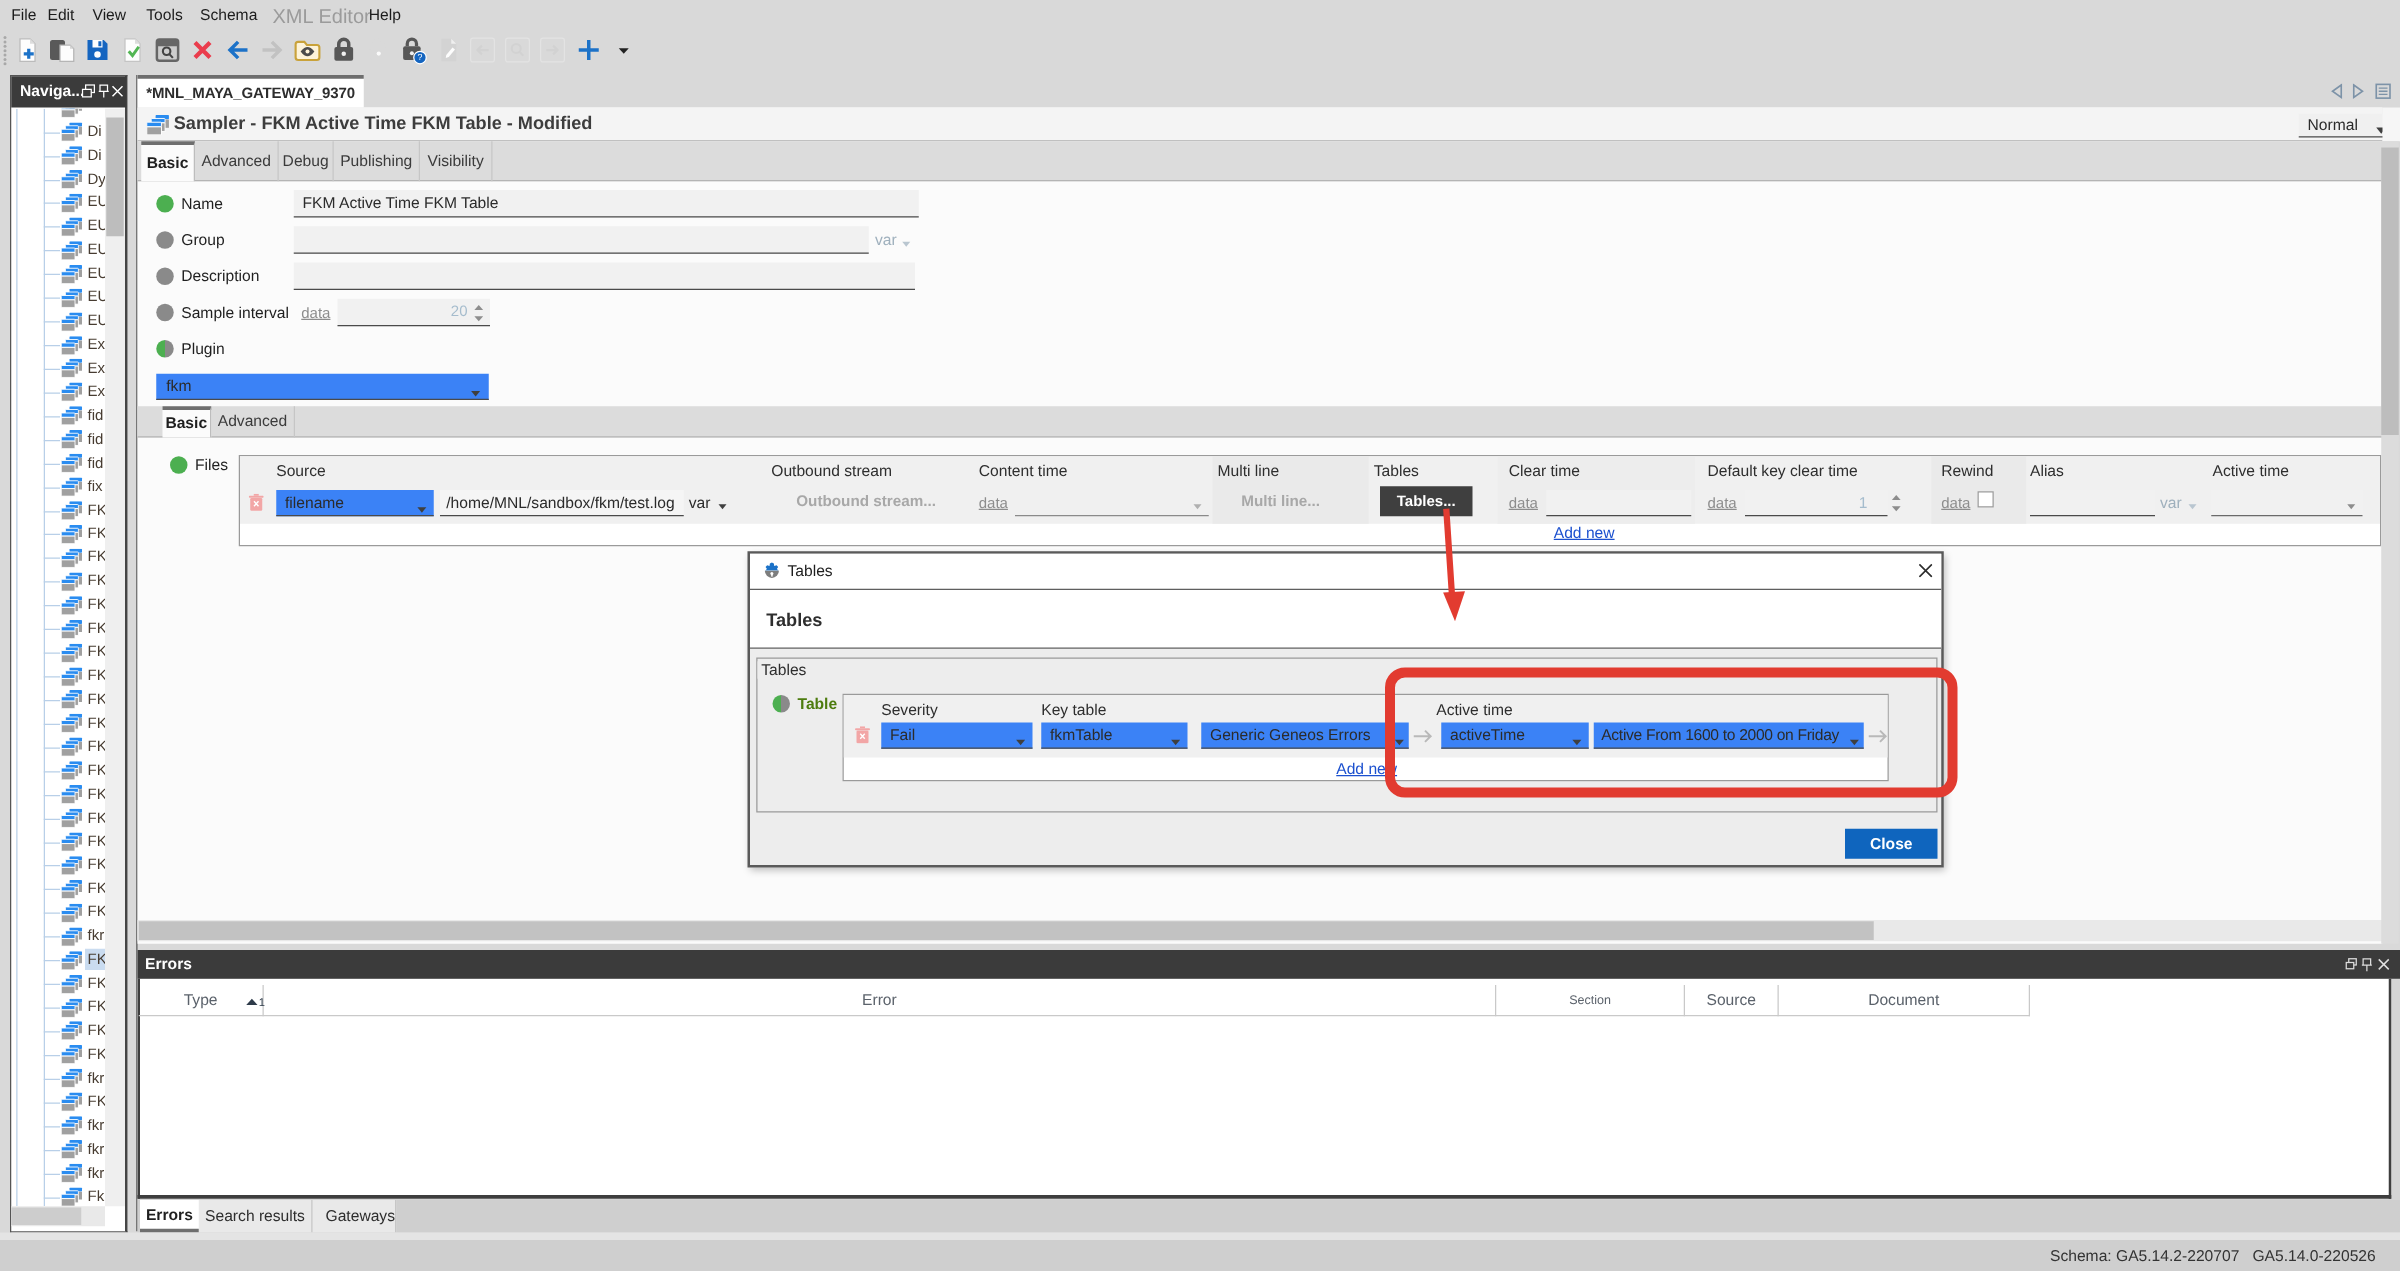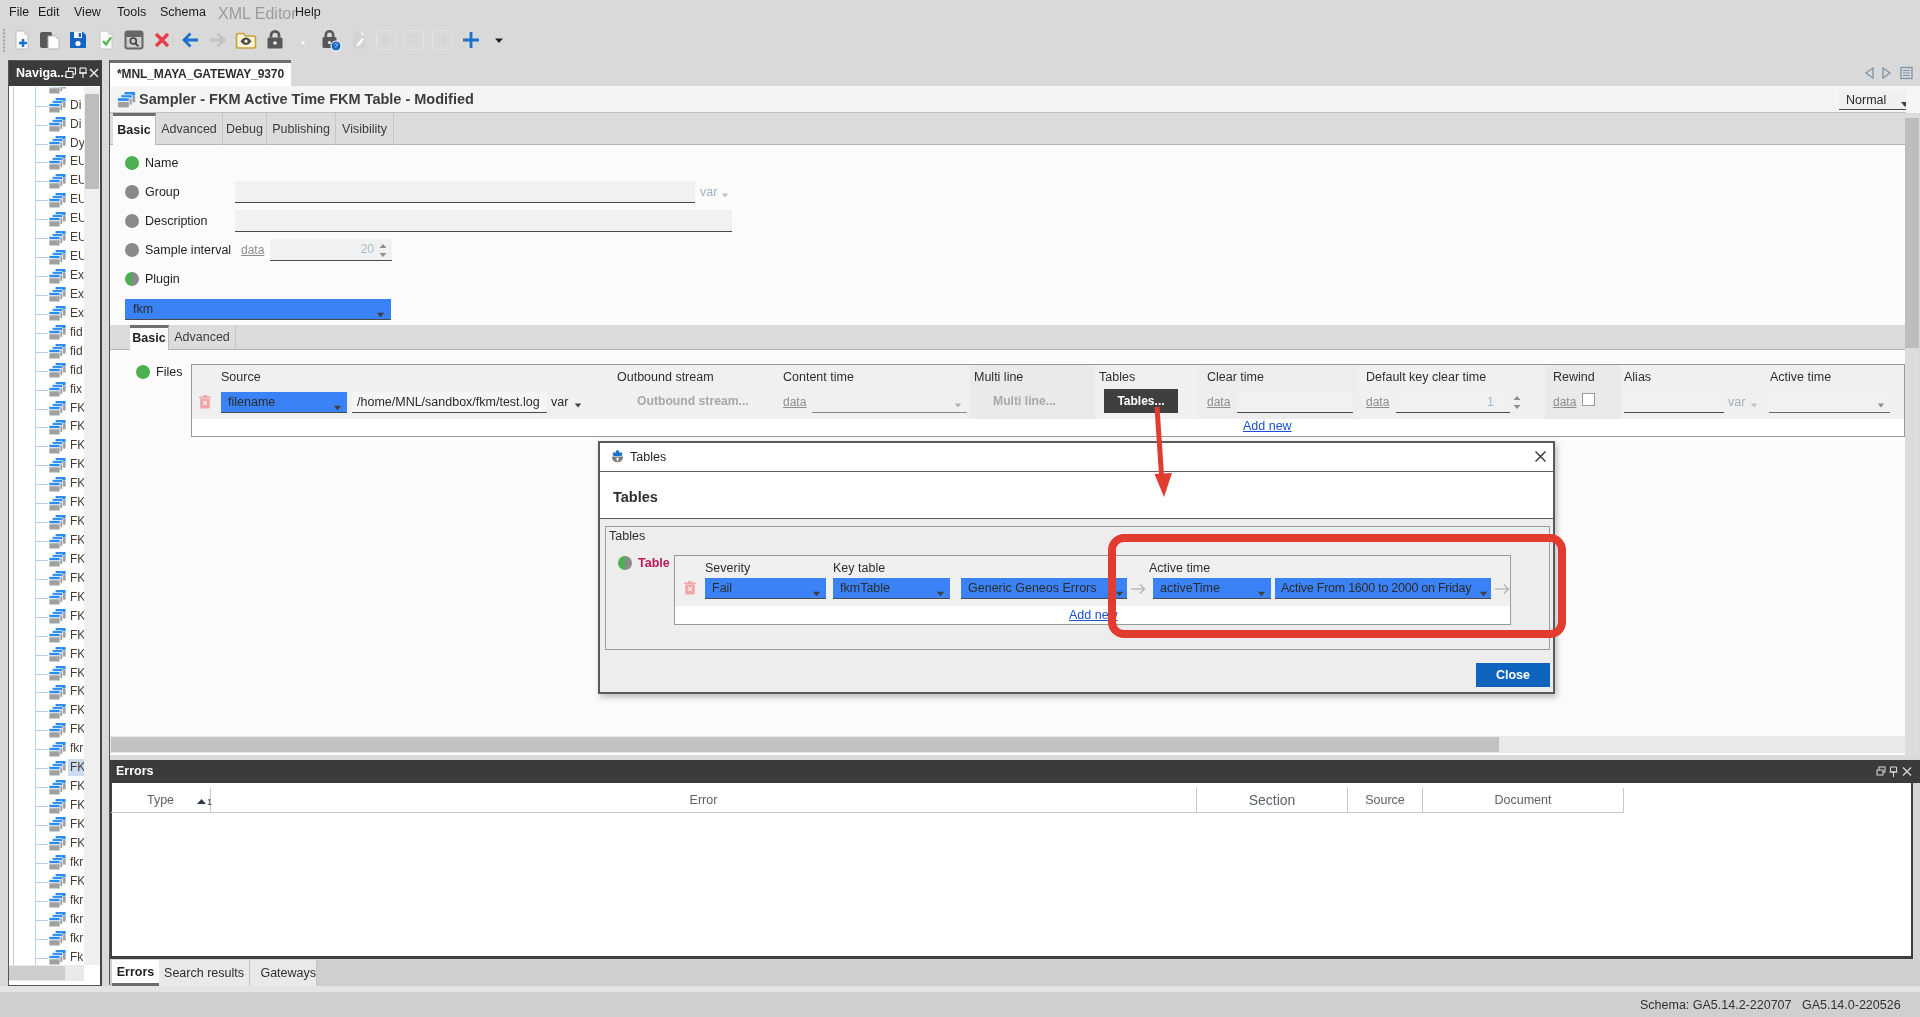--- a/index.html
+++ b/index.html
@@ -715,20 +715,21 @@
           <path d="M1 3h8L5 8z" fill="#3f3f3f"></path>
         </svg></span></div>
     <div class="abs" style="left:0;top:27px;width:1796px;height:32px;background:#dcdcdc;border-bottom:1px solid #b4b4b4"></div>
     <div class="abs" style="left:3px;top:27px;width:43px;height:32px;background:#fbfbfb;border-top:3px solid #6e6e6e;border-right:1px solid #bdbdbd;font-weight:bold;font-size:12.5px;text-align:center;line-height:28px;color:#1f1f1f">Basic</div>
     <div class="abs" style="left:46px;top:27px;width:67px;height:32px;border-right:1px solid #c6c6c6;font-size:12.5px;text-align:center;line-height:32px;color:#3b3b3b">Advanced</div>
     <div class="abs" style="left:113px;top:27px;width:44px;height:32px;border-right:1px solid #c6c6c6;font-size:12.5px;text-align:center;line-height:32px;color:#3b3b3b">Debug</div>
     <div class="abs" style="left:157px;top:27px;width:69px;height:32px;border-right:1px solid #c6c6c6;font-size:12.5px;text-align:center;line-height:32px;color:#3b3b3b">Publishing</div>
     <div class="abs" style="left:226px;top:27px;width:58px;height:32px;border-right:1px solid #c6c6c6;font-size:12.5px;text-align:center;line-height:32px;color:#3b3b3b">Visibility</div>
     <div style="position:absolute;left:15px;top:70px;width:14px;height:14px;border-radius:50%;background:#4caf50;"></div>
     <div class="lbl" style="left:35px;top:70px">Name</div>
+    <div class="fld" style="left:125px;top:66px;width:500px;height:22px;font-size:12.5px;line-height:21px;padding-left:7px">FKM Active Time FKM Table</div>
     <div style="position:absolute;left:15px;top:99px;width:14px;height:14px;border-radius:50%;background:#8a8a8a;"></div>
     <div class="lbl" style="left:35px;top:99px">Group</div>
     <div class="fld" style="left:125px;top:95px;width:460px;height:22px"></div>
     <div class="abs" style="left:590px;top:99px;color:#9fb0bd;font-size:12.5px">var</div>
     <span class="abs" style="left:611px;top:102px"><svg width="8" height="8" viewBox="0 0 10 10" style="display:inline-block">
         <path d="M1 3h8L5 8z" fill="#b9c6d0"></path>
       </svg></span>
     <div style="position:absolute;left:15px;top:128px;width:14px;height:14px;border-radius:50%;background:#8a8a8a;"></div>
     <div class="lbl" style="left:35px;top:128px">Description</div>
     <div class="fld" style="left:125px;top:124px;width:497px;height:22px"></div>
@@ -829,21 +830,21 @@
     </svg>
     <div class="abs" style="left:30px;top:7px;font-size:12.5px;color:#1f1f1f">Tables</div>
     <svg class="abs" style="left:935px;top:8px" width="11" height="11" viewBox="0 0 11 11">
       <path d="M0.5 0.5l10 10M10.5 0.5l-10 10" stroke="#2e2e2e" stroke-width="1.3"></path>
     </svg>
     <div class="abs" style="left:0;top:28px;width:953px;height:48px;background:#fff;border:1px solid #5f5f5f;border-left:none;border-right:none"></div>
     <div class="abs" style="left:13px;top:46px;font-size:14.5px;font-weight:bold;color:#2e2e2e">Tables</div>
     <div class="abs" style="left:5px;top:83px;width:945px;height:124px;border:1px solid #9a9a9a"></div>
     <div class="abs" style="left:6px;top:86px;background:#ededed;padding:0 3px;font-size:12.5px;color:#2e2e2e">Tables</div>
     <div style="position:absolute;left:18px;top:113px;width:14px;height:14px;border-radius:50%;background:linear-gradient(90deg,#4caf50 50%,#8a8a8a 50%);"></div>
-    <div class="abs" style="left:38px;top:113px;font-size:12.5px;font-weight:bold;color:#be185d">Table</div>
+    <div class="abs" style="left:38px;top:113px;font-size:12.5px;font-weight:bold;color:#4d7c0f">Table</div>
     <div class="abs" style="left:74px;top:112px;width:837px;height:70px;background:#fff;border:1px solid #9a9a9a"></div>
     <div class="abs" style="left:75px;top:113px;width:835px;height:50px;background:#f0f0f0"></div>
     <div class="hdr" style="left:105px;top:118px">Severity</div>
     <div class="hdr" style="left:233px;top:118px">Key table</div>
     <div class="hdr" style="left:549px;top:118px">Active time</div>
     <svg style="position:absolute;left:84px;top:138px" width="12" height="14" viewBox="0 0 12 14">
       <rect x="1.2" y="3.4" width="9.6" height="10.2" rx="1" fill="#f2a6a6"></rect>
       <rect x="0" y="1.6" width="12" height="1.6" rx="0.8" fill="#f2a6a6"></rect>
       <rect x="4" y="0" width="4" height="1.6" fill="#f2a6a6"></rect>
       <path d="M4.2 6l3.6 4M7.8 6l-3.6 4" stroke="#fff" stroke-width="1.1"></path>
@@ -882,21 +883,21 @@
 <div class="abs" style="left:110px;top:760px;width:1810px;height:23px;background:#3b3b3b;color:#fff;font-weight:bold;font-size:12.5px;line-height:23px;padding-left:6px">Errors</div>
 <svg class="abs" style="left:1876px;top:766px" width="36" height="12" viewBox="0 0 36 12">
     <rect x="3" y="1" width="6" height="5" fill="none" stroke="#ddd"></rect>
     <rect x="1" y="4" width="6" height="5" fill="#3b3b3b" stroke="#ddd"></rect>
     <path d="M14.5 1h6v5h-6zM13.5 6h8M17.5 6v5" stroke="#ddd" fill="none"></path>
     <path d="M27 1.5l8 8M35 1.5l-8 8" stroke="#ddd" stroke-width="1.2"></path>
   </svg>
 <div class="abs" style="left:111px;top:788px;width:1513px;height:25px;border-bottom:1px solid #c9c9c9"></div>
 <div class="abs" style="left:111px;top:788px;width:100px;height:25px;border-right:1px solid #c9c9c9;color:#5b626b;font-size:12.5px;text-align:center;line-height:25px">Type</div>
 <div class="abs" style="left:211px;top:788px;width:986px;height:25px;border-right:1px solid #c9c9c9;color:#5b626b;font-size:12.5px;text-align:center;line-height:25px">Error</div>
-<div class="abs" style="left:1197px;top:788px;width:151px;height:25px;border-right:1px solid #c9c9c9;color:#5b626b;font-size:14px;text-align:center;line-height:25px">Section</div>
+<div class="abs" style="left:1197px;top:788px;width:151px;height:25px;border-right:1px solid #c9c9c9;color:#5b626b;font-size:10px;text-align:center;line-height:25px">Section</div>
 <div class="abs" style="left:1348px;top:788px;width:75px;height:25px;border-right:1px solid #c9c9c9;color:#5b626b;font-size:12.5px;text-align:center;line-height:25px">Source</div>
 <div class="abs" style="left:1423px;top:788px;width:201px;height:25px;border-right:1px solid #c9c9c9;color:#5b626b;font-size:12.5px;text-align:center;line-height:25px">Document</div>
 <svg class="abs" style="left:196px;top:796px" width="16" height="11" viewBox="0 0 16 11">
     <path d="M1 8l4.5-5L10 8z" fill="#2e3b4a"></path>
     <text x="11" y="8.5" font-size="9" fill="#2e3b4a" font-family="Liberation Sans">1</text>
   </svg>
 <div class="abs" style="left:110px;top:960px;width:1810px;height:26px;background:#cfcfcf"></div>
 <div class="abs" style="left:112px;top:960px;width:205px;height:26px;background:#e9e9e9"></div>
 <div class="abs" style="left:112px;top:960px;width:47px;height:26px;background:#fff;font-weight:bold;font-size:12.5px;text-align:center;line-height:25px;color:#1f1f1f">Errors<div style="position:absolute;left:0;bottom:0;width:47px;height:3px;background:#6e6e6e"></div></div>
 <div class="abs" style="left:159px;top:960px;width:91px;height:26px;border-right:1px solid #c6c6c6;font-size:12.5px;text-align:center;line-height:26px;color:#2e2e2e">Search results</div>

